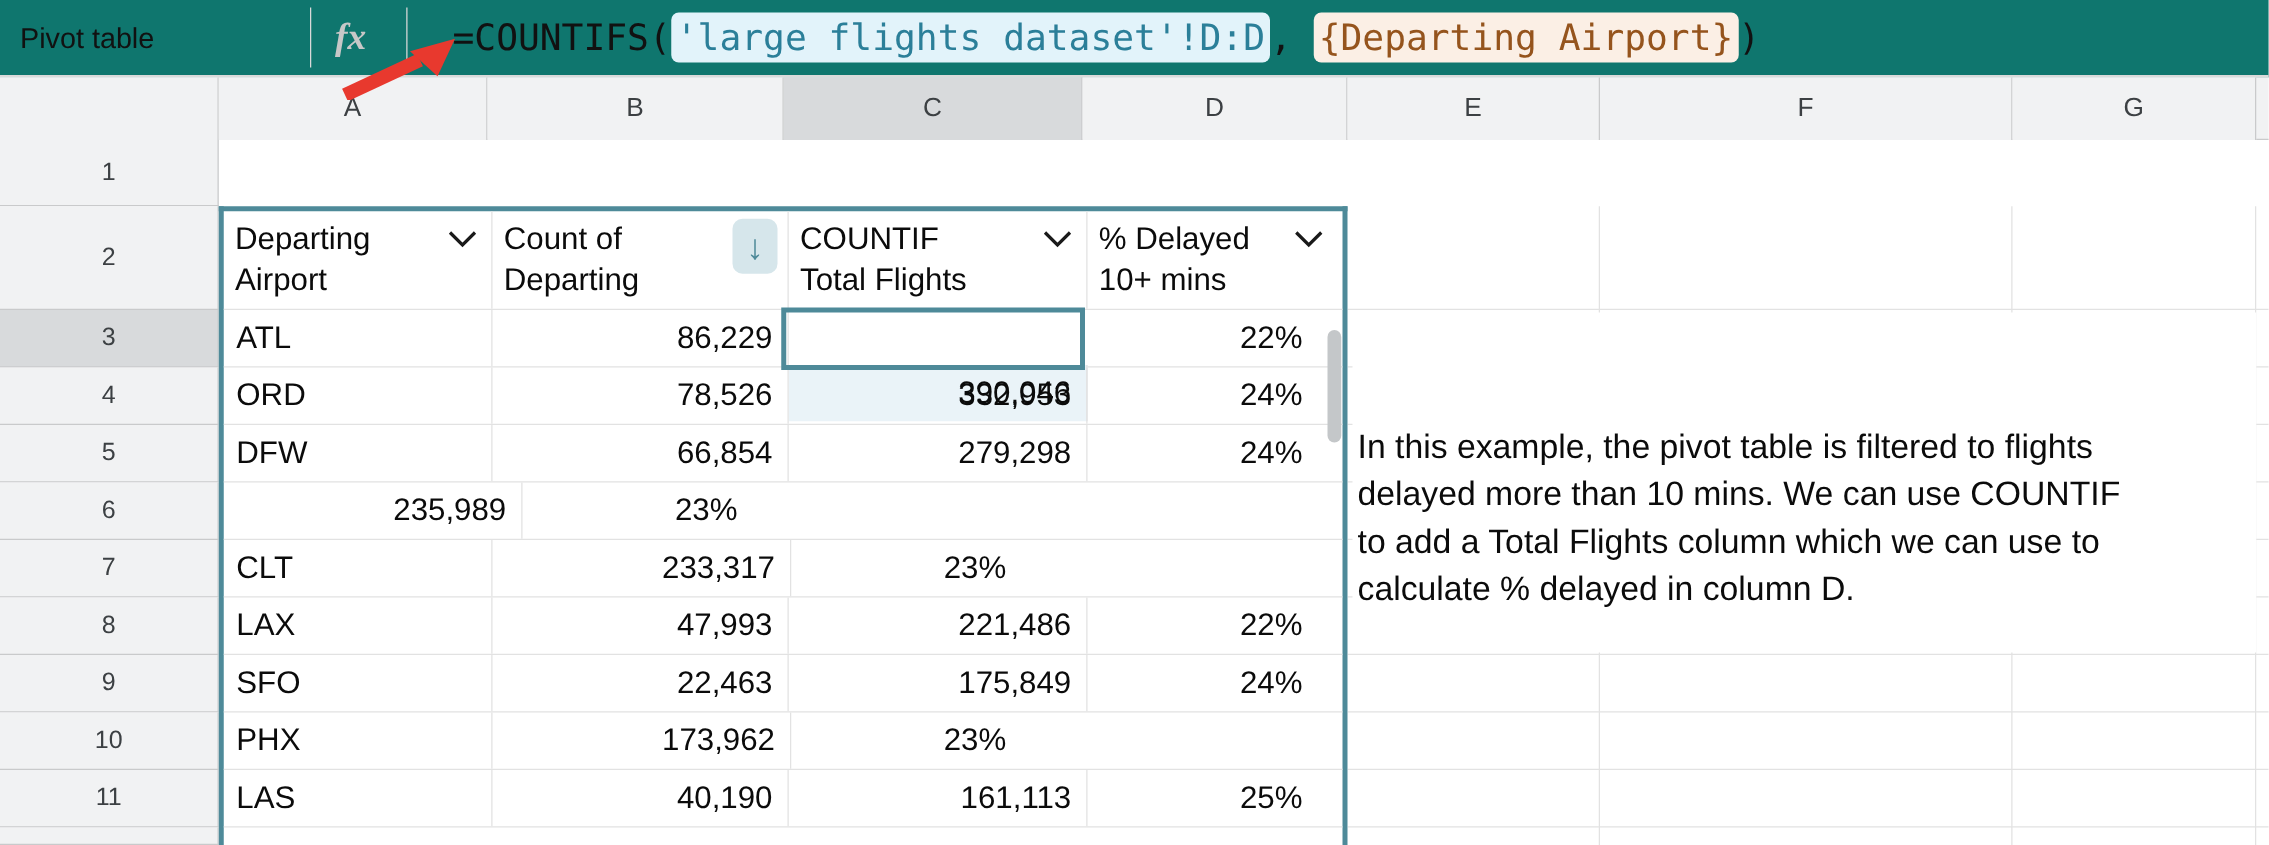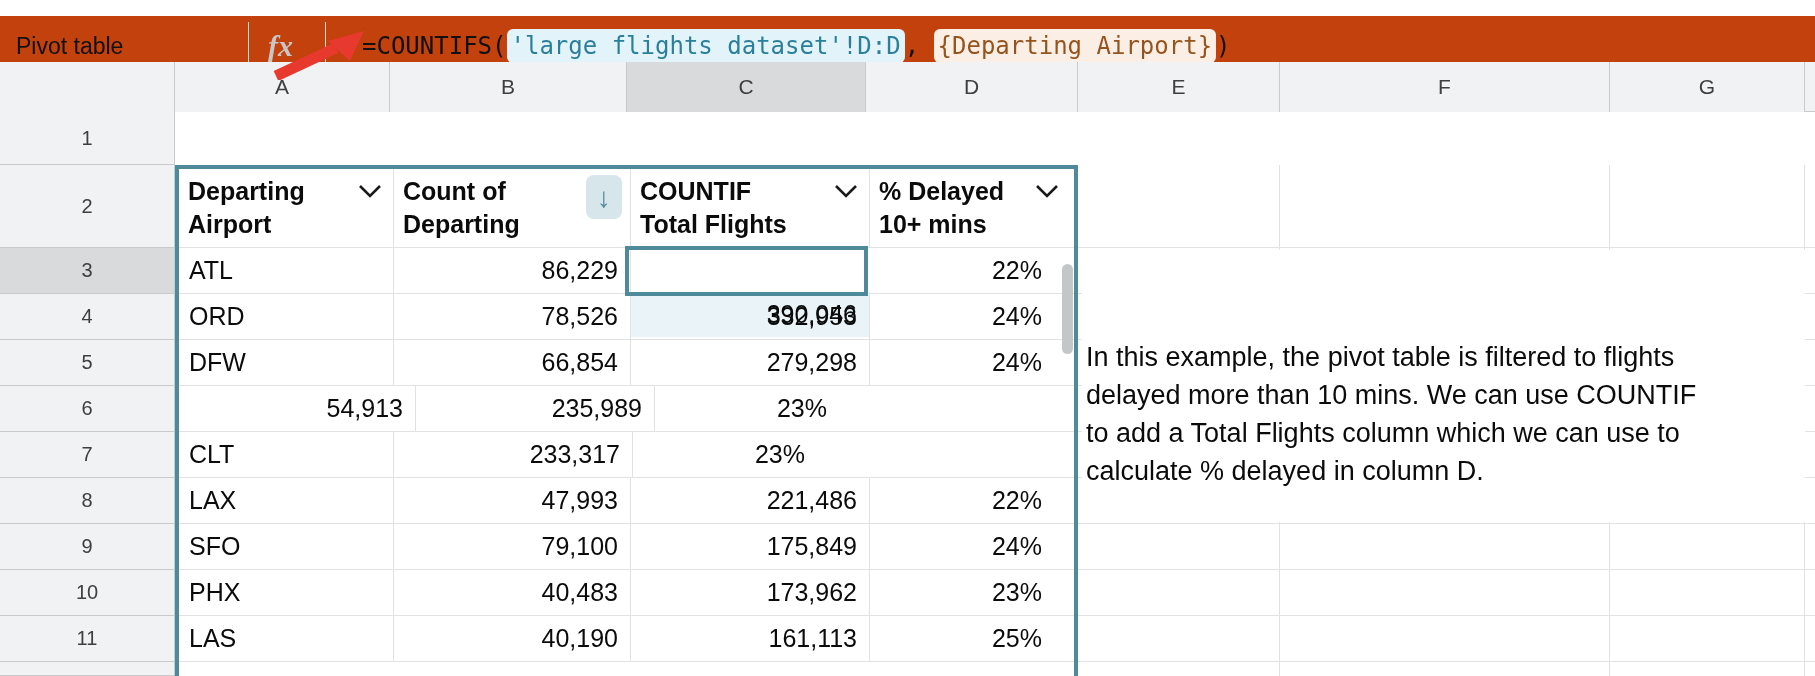--- a/index.html
+++ b/index.html
@@ -8,28 +8,28 @@
     --grid:#E2E2E2; --hdr-border:#C9CACB;
     --f-range:#2B7F99; --f-range-bg:#E2F3FA;
     --f-array:#95541D; --f-array-bg:#FBEFE5;
     --arrow:#E8392E; --scroll:#C4C7C9; --fx:#C7C7C7;
   }
   *{margin:0;padding:0;box-sizing:border-box;}
   body{background:#fff;font-family:"Liberation Sans",sans-serif;}
   #screen{position:relative;width:1815px;height:676px;background:#fff;overflow:hidden;}
 
   
-  .fbar{position:absolute;left:0;top:0;width:1815px;height:62px;background:#c2410c;border-bottom:2px solid #DADADA;margin-top:16px;}
+  .fbar{position:absolute;left:0;top:0;width:1815px;height:62px;background:#0f766e;border-bottom:2px solid #DADADA;}
   .namebox{position:absolute;left:16px;top:0;height:60px;width:220px;display:flex;align-items:center;
            font-size:23px;color:#111;}
   .vdiv{position:absolute;top:6px;height:48px;width:1px;background:#D9D9D9;}
   .fx{position:absolute;left:268px;top:0;height:60px;display:flex;align-items:center;
       font-family:"Liberation Serif",serif;font-style:italic;font-weight:bold;font-size:30px;color:var(--fx);}
   .formula{position:absolute;left:362px;top:0;height:60px;display:flex;align-items:center;
-           font-family:"DejaVu Sans Mono",monospace;font-size:24px;color:#111;white-space:pre;}
+           font-family:"DejaVu Sans Mono",monospace;font-size:29px;color:#111;white-space:pre;}
   .tok-range{color:var(--f-range);background:var(--f-range-bg);border-radius:6px;padding:3px 4px;}
   .tok-array{color:var(--f-array);background:var(--f-array-bg);border-radius:6px;padding:3px 4px;}
   .red-arrow{position:absolute;left:266px;top:24px;z-index:12;}
 
   
   .colhdr-strip{position:absolute;left:0;top:62px;width:1815px;height:50px;background:var(--hdr-bg);
                 border-bottom:1px solid var(--hdr-border);}
   .colhdr{position:absolute;top:0;height:50px;display:flex;align-items:center;justify-content:center;
           font-size:21px;color:#3C4043;border-right:1px solid var(--hdr-border);background:var(--hdr-bg);}
   .colhdr.sel{background:var(--hdr-sel);}
@@ -55,21 +55,21 @@
 
   
   .pivot{position:absolute;left:175px;top:165px;width:903px;height:511px;background:#fff;
          border-left:4px solid var(--teal);border-right:4px solid var(--teal);border-top:4px solid var(--teal);z-index:1;}
   .prow{position:relative;display:flex;width:895px;border-bottom:1px solid var(--grid);}
   .prow.hdr{height:79px;}
   .prow.data{height:46px;}
   .pcell{position:relative;height:100%;border-right:1px solid var(--grid);}
   .pcell:last-child{border-right:none;}
   .cA{width:215px;} .cB{width:237px;} .cC{width:239px;} .cD{width:204px;}
-  .hcell{padding:6px 8px 0 9px;font-weight:bold;font-size:25px;line-height:33px;color:#0b0b0b;}
+  .hcell{padding:6px 8px 0 9px;font-weight:normal;font-size:25px;line-height:33px;color:#0b0b0b;}
   .hcell .icon-slot{position:absolute;top:8px;right:10px;}
   .chev{display:block;}
   .sortbtn{display:flex;align-items:center;justify-content:center;width:36px;height:44px;
            background:#D6E6EB;border-radius:8px;color:var(--teal);font-size:28px;}
   .dcell-text{position:absolute;top:0;left:0;right:0;bottom:0;display:flex;align-items:center;
               font-size:25px;color:#0b0b0b;}
   .al{justify-content:flex-start;padding-left:10px;}
   .ar{justify-content:flex-end;padding-right:12px;}
   .ar-pct{justify-content:flex-end;padding-right:32px;}
   .sel-cell-bg{background:var(--sel-fill);margin-top:44px;}
@@ -216,23 +216,20 @@
           <div class="dcell-text ar">66,854</div>
         </div>
       <div class="pcell cC">
           <div class="dcell-text ar">279,298</div>
         </div>
       <div class="pcell cD">
           <div class="dcell-text ar-pct">24%</div>
         </div>
     </div>
     <div class="prow data">
-      <div class="pcell cB">
-          <div class="dcell-text ar">54,913</div>
-        </div>
       <div class="pcell cC">
           <div class="dcell-text ar">235,989</div>
         </div>
       <div class="pcell cD">
           <div class="dcell-text ar-pct">23%</div>
         </div>
     </div>
     <div class="prow data">
       <div class="pcell cA">
           <div class="dcell-text al">CLT</div>
@@ -256,36 +253,33 @@
         </div>
       <div class="pcell cD">
           <div class="dcell-text ar-pct">22%</div>
         </div>
     </div>
     <div class="prow data">
       <div class="pcell cA">
           <div class="dcell-text al">SFO</div>
         </div>
       <div class="pcell cB">
-          <div class="dcell-text ar">79,100</div>
+          <div class="dcell-text ar">22,463</div>
         </div>
       <div class="pcell cC">
           <div class="dcell-text ar">175,849</div>
         </div>
       <div class="pcell cD">
           <div class="dcell-text ar-pct">24%</div>
         </div>
     </div>
     <div class="prow data">
       <div class="pcell cA">
           <div class="dcell-text al">PHX</div>
         </div>
-      <div class="pcell cB">
-          <div class="dcell-text ar">40,483</div>
-        </div>
       <div class="pcell cC">
           <div class="dcell-text ar">173,962</div>
         </div>
       <div class="pcell cD">
           <div class="dcell-text ar-pct">23%</div>
         </div>
     </div>
     <div class="prow data">
       <div class="pcell cA">
           <div class="dcell-text al">LAS</div>

